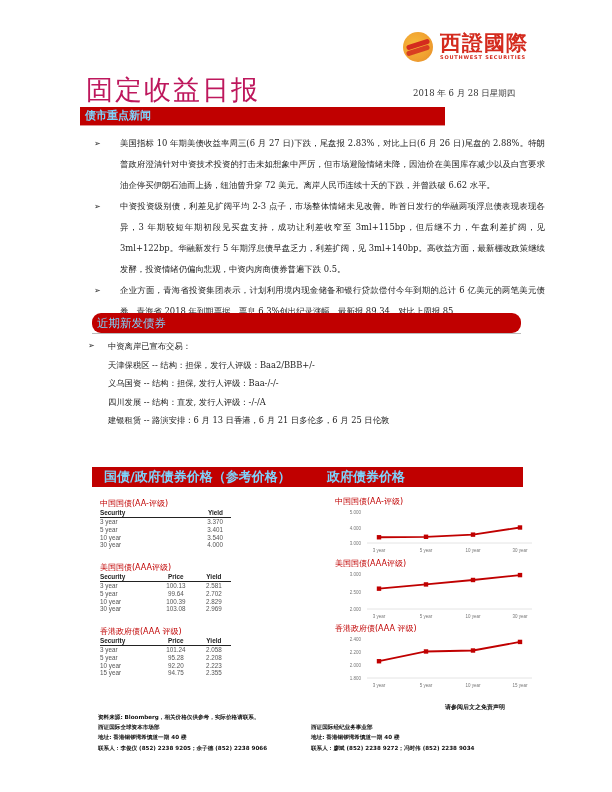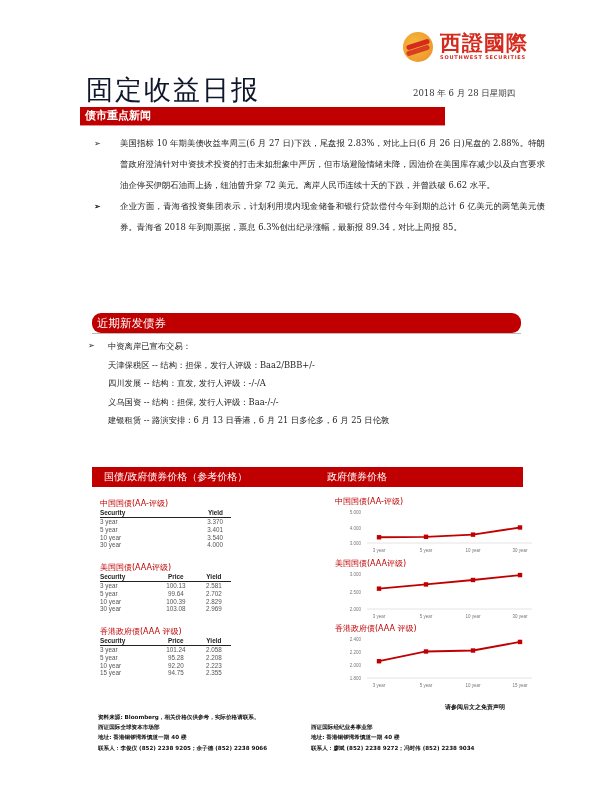--- a/index.html
+++ b/index.html
@@ -9,44 +9,44 @@
   
   .logo { position: absolute; left: 403px; top: 30px; width: 140px; height: 34px; display: flex; align-items: center; }
   .logo-mark { width: 30px; height: 30px; border-radius: 50%; position: relative; overflow: hidden;
     background: radial-gradient(circle at 40% 40%, #f6b93b 0%, #f0a030 60%, #e2892a 100%); }
   .logo-mark .s1 { position: absolute; left: 3px; top: 10px; width: 24px; height: 5px; background: #d42b1e; border-radius: 3px; transform: rotate(-18deg); }
   .logo-mark .s2 { position: absolute; left: 3px; top: 16px; width: 24px; height: 5px; background: #d42b1e; border-radius: 3px; transform: rotate(-18deg); opacity: .85; }
   .logo-text { margin-left: 7px; display: flex; flex-direction: column; }
   .logo-cn { font-family: "DejaVu Sans", sans-serif; color: #d42b1e; font-size: 21px; font-weight: bold; letter-spacing: 1px; line-height: 20px; }
   .logo-en { font-family: "DejaVu Sans", sans-serif; color: #d42b1e; font-size: 5px; font-weight: bold; letter-spacing: .8px; line-height: 8px; }
 
-  .title { position: absolute; left: 86px; top: 72px; font-family: "DejaVu Sans", sans-serif; font-size: 27px; color: #0f172a; letter-spacing: 2px; }
+  .title { position: absolute; left: 86px; top: 72px; font-family: "DejaVu Sans", sans-serif; font-size: 27px; color: #be185d; letter-spacing: 2px; }
   .date { position: absolute; left: 413px; top: 88px; font-size: 8.5px; color: #333; }
 
-  .bar { position: absolute; left: 80px; width: 365px; background: #c00000; color: #ffffff; font-family: "DejaVu Sans", sans-serif; }
+  .bar { position: absolute; left: 80px; width: 365px; background: #c00000; color: #7dd3fc; font-family: "DejaVu Sans", sans-serif; }
   .bar-title { font-size: 11px; font-weight: bold; padding-left: 5px; line-height: 18px; }
 
   .sec1-bar { top: 107px; height: 18px; width: 365px; }
   .sec1-under { position: absolute; left: 80px; top: 125px; width: 365px; height: 1px; background: #e09090; }
 
   .news { position: absolute; left: 92px; top: 133px; width: 453px; font-size: 8.4px; line-height: 21px; color: #222; }
   .news-item { position: relative; padding-left: 28px; text-align: justify; }
   .news-item .arrow { position: absolute; left: 2px; top: 0; font-size: 8px; color: #222; }
 
   .sec2-bar { top: 313px; height: 20px; left: 92px; width: 429px; border-radius: 9px; }
   .sec2-bar .bar-title { line-height: 20px; font-size: 11.5px; font-weight: normal; }
   .sec2-under { position: absolute; left: 92px; top: 333px; width: 429px; height: 1px; background: #bbb; }
 
   .bonds { position: absolute; left: 88px; top: 337px; width: 430px; font-size: 8.3px; line-height: 18.6px; color: #222; }
   .bonds .lead { position: relative; padding-left: 20px; }
   .bonds .lead .arrow { position: absolute; left: 0; top: 0; font-size: 8px; }
   .bonds .item { padding-left: 20px; }
 
   .sec3-bar { top: 467px; height: 20px; left: 92px; width: 431px; display: flex; }
-  .sec3-bar .bar-title { line-height: 20px; font-size: 10px; font-weight: normal; padding-left: 12px; }
+  .sec3-bar .bar-title { line-height: 20px; font-size: 13px; font-weight: bold; padding-left: 12px; }
   .sec3-bar .right { position: absolute; left: 223px; }
 
   
   .tbl { position: absolute; left: 100px; width: 131px; font-family: "Liberation Sans", sans-serif; font-size: 6.3px; color: #333; }
   .tbl-title { font-family: "DejaVu Sans", sans-serif; font-size: 8px; color: #c00000; line-height: 10px; }
   .tbl table { border-collapse: collapse; width: 100%; }
   .tbl th { font-weight: bold; text-align: left; font-size: 6.4px; color: #222; border-bottom: 1px solid #222; line-height: 8px; padding: 0; }
   .tbl td { line-height: 7.8px; padding: 0; color: #555; }
   .tbl .num { text-align: center; }
   .tbl th.num { text-align: center; }
@@ -81,40 +81,41 @@
 </div>
 <div class="sec1-under"></div>
 
 <div class="news">
   <div class="news-item">
     <span class="arrow">➢</span>
     <span>美国指标 10 年期美债收益率周三(6 月 27 日)下跌，尾盘报 2.83%，对比上日(6 月 26 日)尾盘的 2.88%。特朗普政府澄清针对中资技术投资的打击未如想象中严厉，但市场避险情绪未降，因油价在美国库存减少以及白宫要求油企停买伊朗石油而上扬，纽油曾升穿 72 美元。离岸人民币连续十天的下跌，并曾跌破 6.62 水平。</span>
   </div>
   <div class="news-item">
     <span class="arrow">➢</span>
+    <span>中资投资级别债，利差见扩阔平均 2-3 点子，市场整体情绪未见改善。昨首日发行的华融两项浮息债表现表现各异，3 年期较短年期初段见买盘支持，成功让利差收窄至 3ml+115bp，但后继不力，午盘利差扩阔，见 3ml+122bp。华融新发行 5 年期浮息债早盘乏力，利差扩阔，见 3ml+140bp。高收益方面，最新棚改政策继续发酵，投资情绪仍偏向悲观，中资内房商债券普遍下跌 0.5。</span>
   </div>
   <div class="news-item">
     <span class="arrow">➢</span>
     <span>企业方面，青海省投资集团表示，计划利用境内现金储备和银行贷款偿付今年到期的总计 6 亿美元的两笔美元债券。青海省 2018 年到期票据，票息 6.3%创出纪录涨幅，最新报 89.34，对比上周报 85。</span>
   </div>
 </div>
 
 <div class="bar sec2-bar">
   <div class="bar-title">近期新发债券</div>
 </div>
 <div class="sec2-under"></div>
 
 <div class="bonds">
   <div class="lead">
     <span class="arrow">➢</span>
     <span>中资离岸已宣布交易：</span>
   </div>
   <div class="item">天津保税区 -- 结构：担保，发行人评级：Baa2/BBB+/-</div>
+  <div class="item">义乌国资 -- 结构：担保, 发行人评级：Baa-/-/-</div>
   <div class="item">四川发展 -- 结构：直发, 发行人评级：-/-/A</div>
-  <div class="item">义乌国资 -- 结构：担保, 发行人评级：Baa-/-/-</div>
   <div class="item">建银租赁 -- 路演安排：6 月 13 日香港，6 月 21 日多伦多，6 月 25 日伦敦</div>
 </div>
 
 <div class="bar sec3-bar">
   <div class="bar-title">国债/政府债券价格（参考价格）</div>
   <div class="bar-title right">政府债券价格</div>
 </div>
 
 <div class="tbl" style="top:499px;">
   <div class="tbl-title">中国国债(AA-评级)</div>

